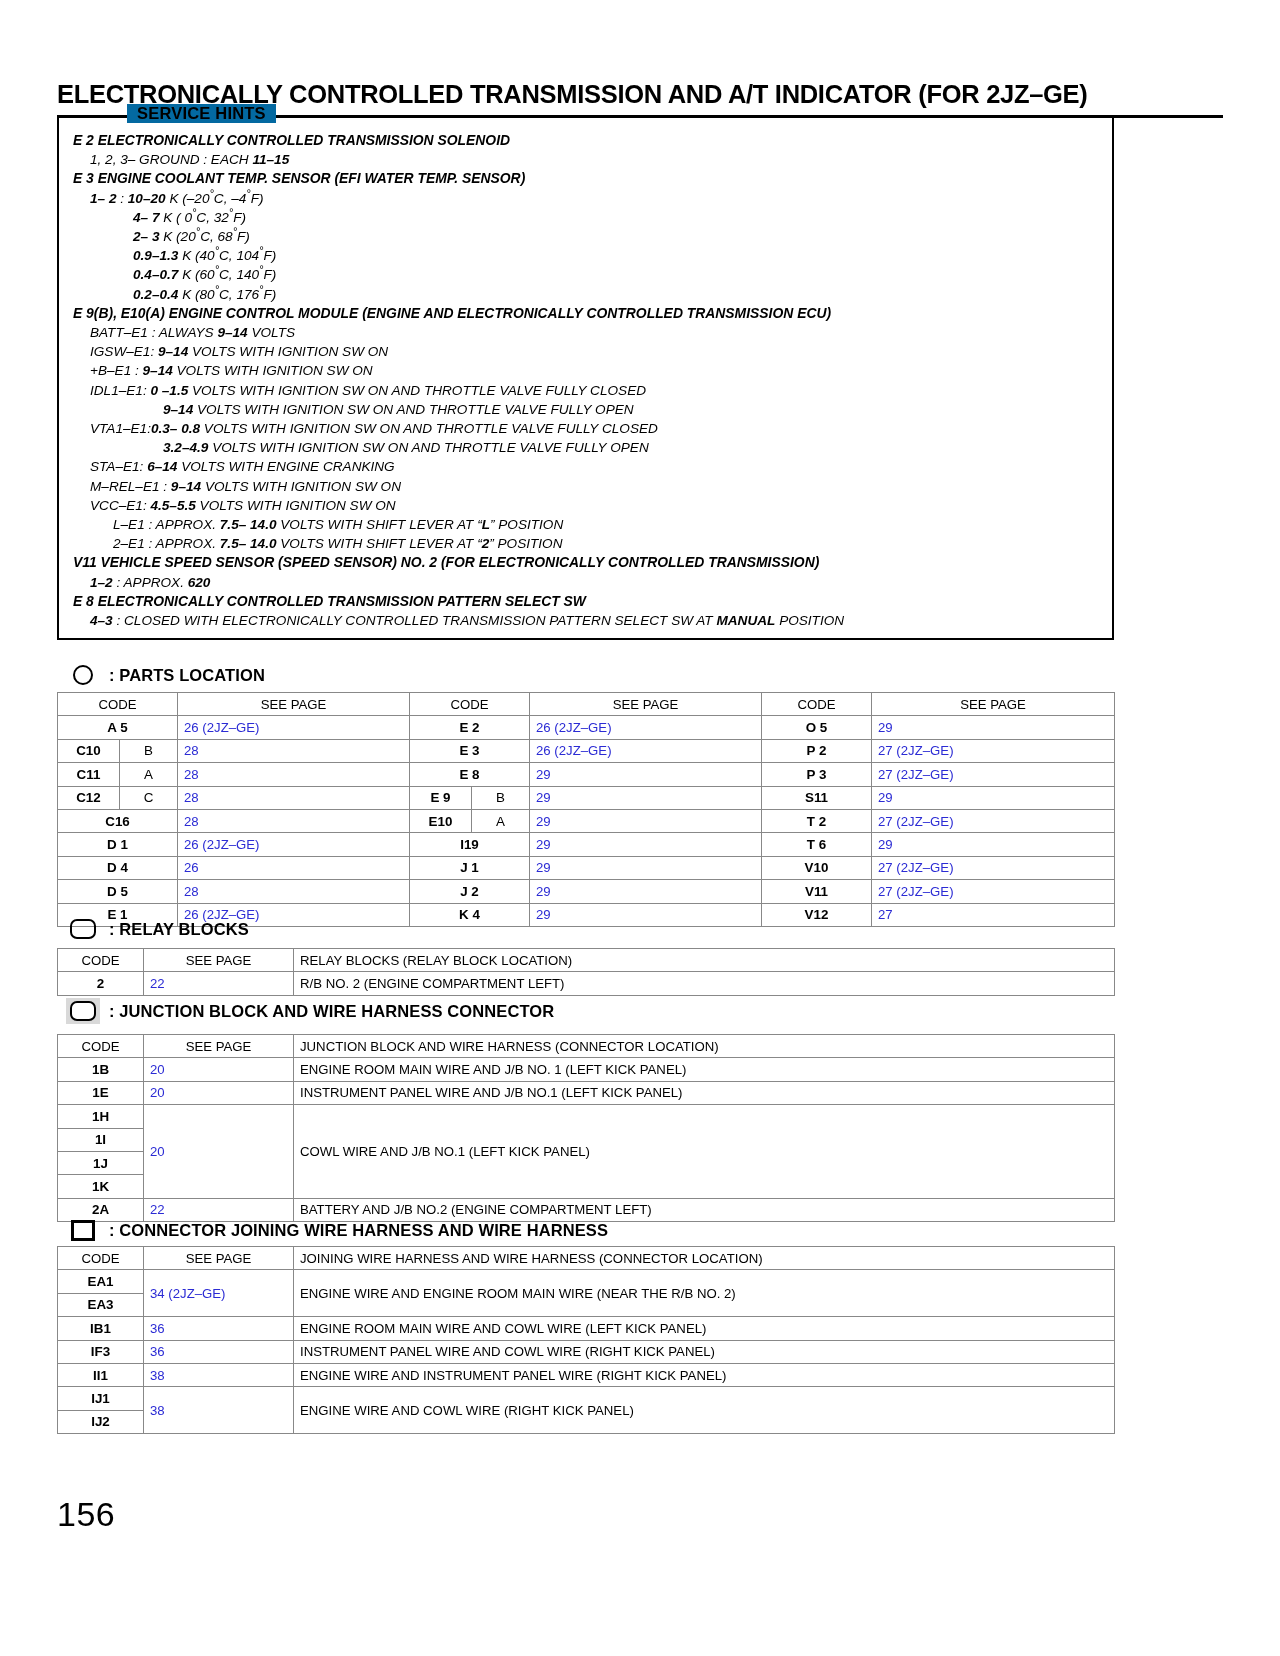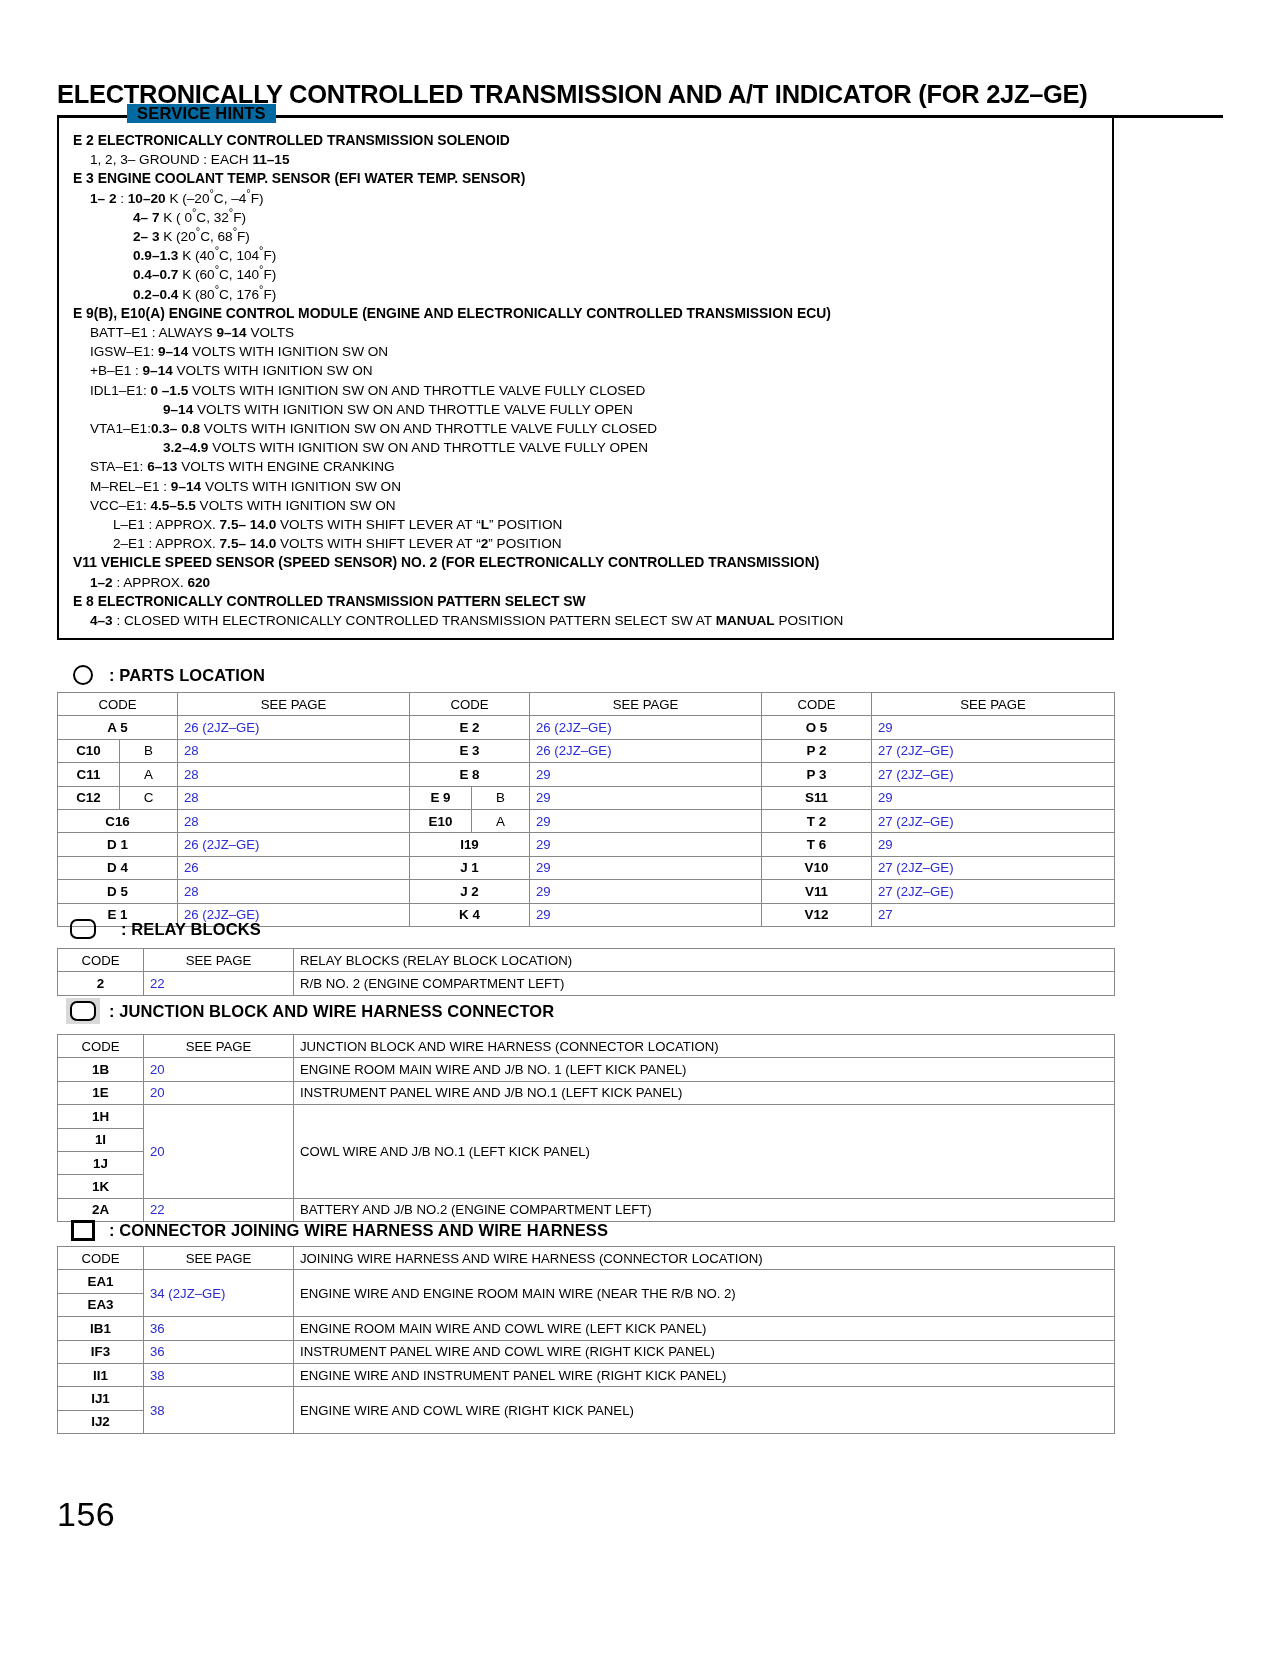--- a/index.html
+++ b/index.html
@@ -52,21 +52,21 @@
     position: absolute;
     left: 68px;
     top: -13px;
     background: #0369a1;
     padding: 0 10px;
     font-size: 16.5px;
     font-weight: bold;
     letter-spacing: 0.2px;
   }
   .hints-body { padding: 4px 14px 0 14px; }
-  .hl { font-size: 13.6px; line-height: 19.2px; white-space: nowrap; }
+  .hl { font-size: 13.6px; line-height: 19.2px; white-space: nowrap; font-style: italic; }
   .hl.bold { font-weight: bold; font-size: 13.9px; }
   .b { font-weight: bold; }
   .i1 { padding-left: 17px; }
   .i2 { padding-left: 60px; }
   .i3 { padding-left: 90px; }
   .i4 { padding-left: 40px; }
   .deg { font-size: 11px; vertical-align: super; line-height: 0; }
 
   
   .sec-head {
@@ -172,21 +172,21 @@
         <div class="hl i2"><span class="b">0.4–0.7</span> K   (60<span class="deg">°</span>C, 140<span class="deg">°</span>F)</div>
         <div class="hl i2"><span class="b">0.2–0.4</span> K   (80<span class="deg">°</span>C, 176<span class="deg">°</span>F)</div>
         <div class="hl bold i0">E 9(B), E10(A)  ENGINE CONTROL MODULE (ENGINE AND ELECTRONICALLY CONTROLLED TRANSMISSION ECU)</div>
         <div class="hl i1">BATT–E1 :  ALWAYS <span class="b">9–14</span> VOLTS</div>
         <div class="hl i1">IGSW–E1:  <span class="b">9–14</span> VOLTS WITH IGNITION SW ON</div>
         <div class="hl i1">+B–E1  :  <span class="b">9–14</span> VOLTS WITH IGNITION SW ON</div>
         <div class="hl i1">IDL1–E1: <span class="b">0 –1.5</span> VOLTS WITH IGNITION SW ON AND THROTTLE VALVE FULLY CLOSED</div>
         <div class="hl i3"><span class="b">9–14</span> VOLTS WITH IGNITION SW ON AND THROTTLE VALVE FULLY OPEN</div>
         <div class="hl i1">VTA1–E1:<span class="b">0.3– 0.8</span> VOLTS WITH IGNITION SW ON AND THROTTLE VALVE FULLY CLOSED</div>
         <div class="hl i3"><span class="b">3.2–4.9</span> VOLTS WITH IGNITION SW ON AND THROTTLE VALVE FULLY OPEN</div>
-        <div class="hl i1">STA–E1:  <span class="b">6–13</span> VOLTS WITH ENGINE CRANKING</div>
+        <div class="hl i1">STA–E1:  <span class="b">6–14</span> VOLTS WITH ENGINE CRANKING</div>
         <div class="hl i1">M–REL–E1 :  <span class="b">9–14</span> VOLTS WITH IGNITION SW ON</div>
         <div class="hl i1">VCC–E1: <span class="b">4.5–5.5</span> VOLTS WITH IGNITION SW ON</div>
         <div class="hl i4">L–E1 : APPROX. <span class="b">7.5– 14.0</span> VOLTS WITH SHIFT LEVER AT “<span class="b">L</span>” POSITION</div>
         <div class="hl i4">2–E1 : APPROX. <span class="b">7.5– 14.0</span> VOLTS WITH SHIFT LEVER AT “<span class="b">2</span>” POSITION</div>
         <div class="hl bold i0">V11  VEHICLE SPEED SENSOR (SPEED SENSOR) NO. 2 (FOR ELECTRONICALLY CONTROLLED TRANSMISSION)</div>
         <div class="hl i1"><span class="b">1–2</span> : APPROX.  <span class="b">620</span></div>
         <div class="hl bold i0">E 8  ELECTRONICALLY CONTROLLED TRANSMISSION PATTERN SELECT SW</div>
         <div class="hl i1"><span class="b">4–3</span>  :  CLOSED WITH ELECTRONICALLY CONTROLLED TRANSMISSION PATTERN SELECT SW AT <span class="b">MANUAL</span> POSITION</div>
       </div>
   </div>
@@ -292,21 +292,21 @@
           <td class="code" colspan="2">E 1</td>
           <td class="page-link">26 (2JZ–GE)</td>
           <td class="code" colspan="2">K 4</td>
           <td class="page-link">29</td>
           <td class="code">V12</td>
           <td class="page-link">27</td>
         </tr>
       </tbody>
     </table>
 
-  <div class="sec-head" style="left:57px; top:916px;gap:12px;">
+  <div class="sec-head" style="left:57px; top:916px;">
     <span class="icon-slot">
         <span class="ic-rrect"></span>
       </span>
     <span class="sec-label">: RELAY BLOCKS</span>
   </div>
   <table class="grid" id="relay-table" style="left:57px; top:948px; width:1057px;">
     <colgroup>
         <col style="width:86px">
         <col style="width:150px">
         <col style="width:821px">

